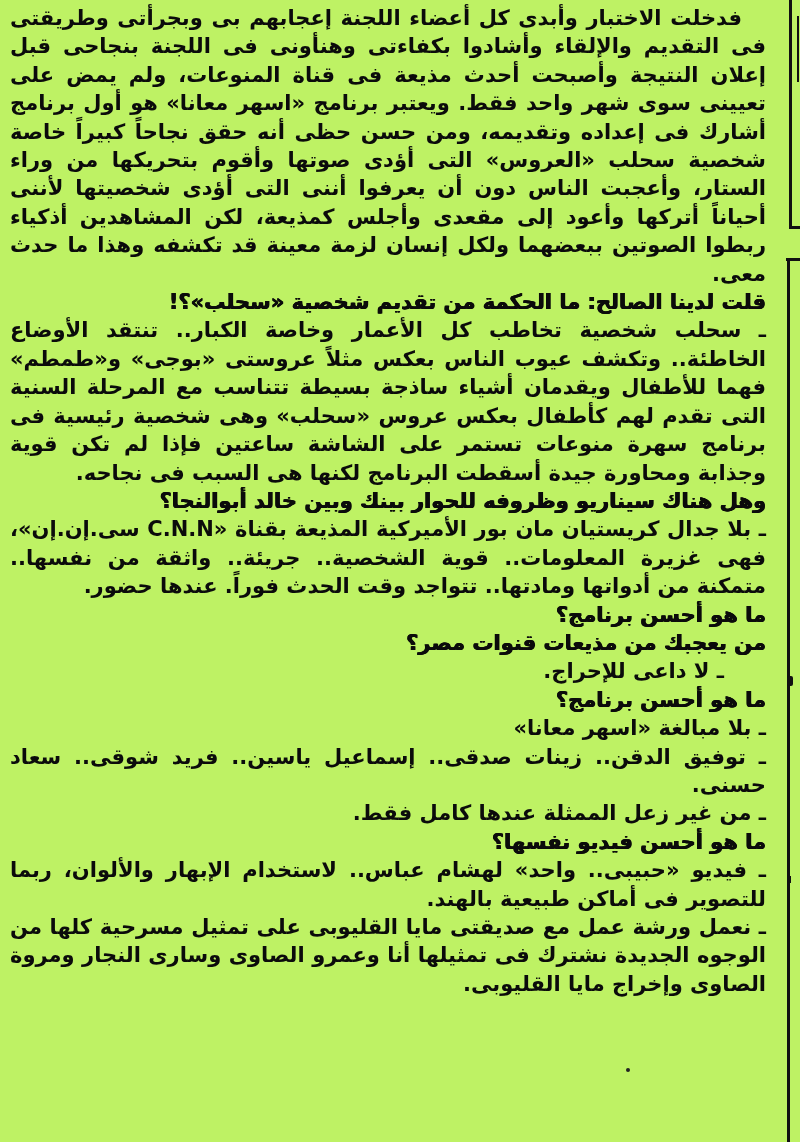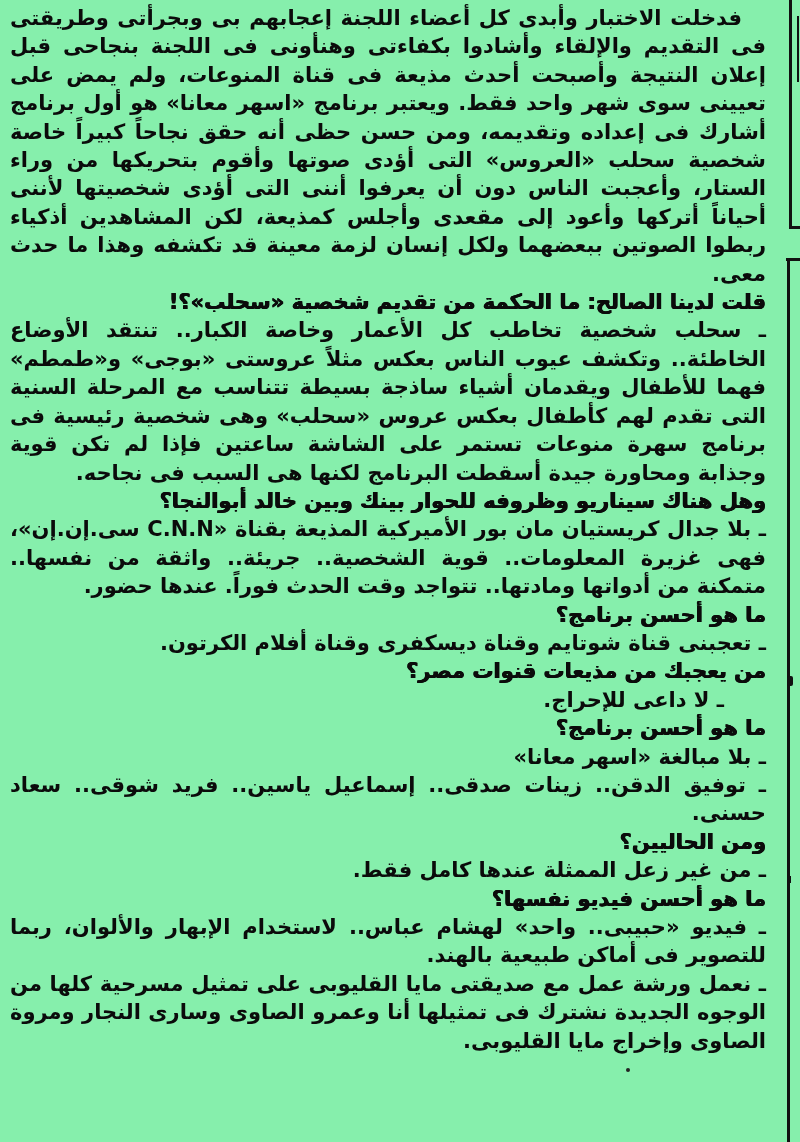--- a/index.html
+++ b/index.html
@@ -1,20 +1,20 @@
 <!DOCTYPE html>
 <html><head>
   <meta charset="utf-8">
   <style>
     html, body { margin: 0; padding: 0; background: #ffffff; }
     .page {
       position: relative;
       width: 800px;
       height: 1142px;
-      background: #86efac;
+      background: #bef264;
       overflow: hidden;
       font-family: "DejaVu Sans", sans-serif;
       color: #0b0b0b;
     }
     .text-col {
       position: absolute;
       top: 4px;
       right: 34px;
       left: 10px;
       direction: rtl;
@@ -51,31 +51,29 @@
     <p class="intro">فدخلت الاختبار وأبدى كل أعضاء اللجنة إعجابهم بى وبجرأتى وطريقتى فى التقديم والإلقاء وأشادوا بكفاءتى وهنأونى فى اللجنة بنجاحى قبل إعلان النتيجة وأصبحت أحدث مذيعة فى قناة المنوعات، ولم يمض على تعيينى سوى شهر واحد فقط. ويعتبر برنامج «اسهر معانا» هو أول برنامج أشارك فى إعداده وتقديمه، ومن حسن حظى أنه حقق نجاحاً كبيراً خاصة شخصية سحلب «العروس» التى أؤدى صوتها وأقوم بتحريكها من وراء الستار، وأعجبت الناس دون أن يعرفوا أننى التى أؤدى شخصيتها لأننى أحياناً أتركها وأعود إلى مقعدى وأجلس كمذيعة، لكن المشاهدين أذكياء ربطوا الصوتين ببعضهما ولكل إنسان لزمة معينة قد تكشفه وهذا ما حدث معى.</p>
 
     <p class="q">قلت لدينا الصالح: ما الحكمة من تقديم شخصية «سحلب»؟!</p>
     <p class="a">ـ سحلب شخصية تخاطب كل الأعمار وخاصة الكبار.. تنتقد الأوضاع الخاطئة.. وتكشف عيوب الناس بعكس مثلاً عروستى «بوجى» و«طمطم» فهما للأطفال ويقدمان أشياء ساذجة بسيطة تتناسب مع المرحلة السنية التى تقدم لهم كأطفال بعكس عروس «سحلب» وهى شخصية رئيسية فى برنامج سهرة منوعات تستمر على الشاشة ساعتين فإذا لم تكن قوية وجذابة ومحاورة جيدة أسقطت البرنامج لكنها هى السبب فى نجاحه.</p>
 
     <p class="q">وهل هناك سيناريو وظروفه للحوار بينك وبين خالد أبوالنجا؟</p>
 
     <p class="a">ـ بلا جدال كريستيان مان بور الأميركية المذيعة بقناة «C.N.N سى.إن.إن»، فهى غزيرة المعلومات.. قوية الشخصية.. جريئة.. واثقة من نفسها.. متمكنة من أدواتها ومادتها.. تتواجد وقت الحدث فوراً. عندها حضور.</p>
 
     <p class="q">ما هو أحسن برنامج؟</p>
-    <p class="a">ـ تعجبنى قناة شوتايم وقناة ديسكفرى وقناة أفلام الكرتون.</p>
 
     <p class="q">من يعجبك من مذيعات قنوات مصر؟</p>
     <p class="a pull-in-md">ـ لا داعى للإحراج.</p>
 
     <p class="q">ما هو أحسن برنامج؟</p>
     <p class="a">ـ بلا مبالغة «اسهر معانا»</p>
 
     <p class="a">ـ توفيق الدقن.. زينات صدقى.. إسماعيل ياسين.. فريد شوقى.. سعاد حسنى.</p>
 
-    <p class="q">ومن الحاليين؟</p>
     <p class="a">ـ من غير زعل الممثلة عندها كامل فقط.</p>
 
     <p class="q">ما هو أحسن فيديو نفسها؟</p>
     <p class="a">ـ فيديو «حبيبى.. واحد» لهشام عباس.. لاستخدام الإبهار والألوان، ربما للتصوير فى أماكن طبيعية بالهند.</p>
 
     <p class="a">ـ نعمل ورشة عمل مع صديقتى مايا القليوبى على تمثيل مسرحية كلها من الوجوه الجديدة نشترك فى تمثيلها أنا وعمرو الصاوى وسارى النجار ومروة الصاوى وإخراج مايا القليوبى.</p>
 
   </div>
 
   <div class="seg1-v"></div>

